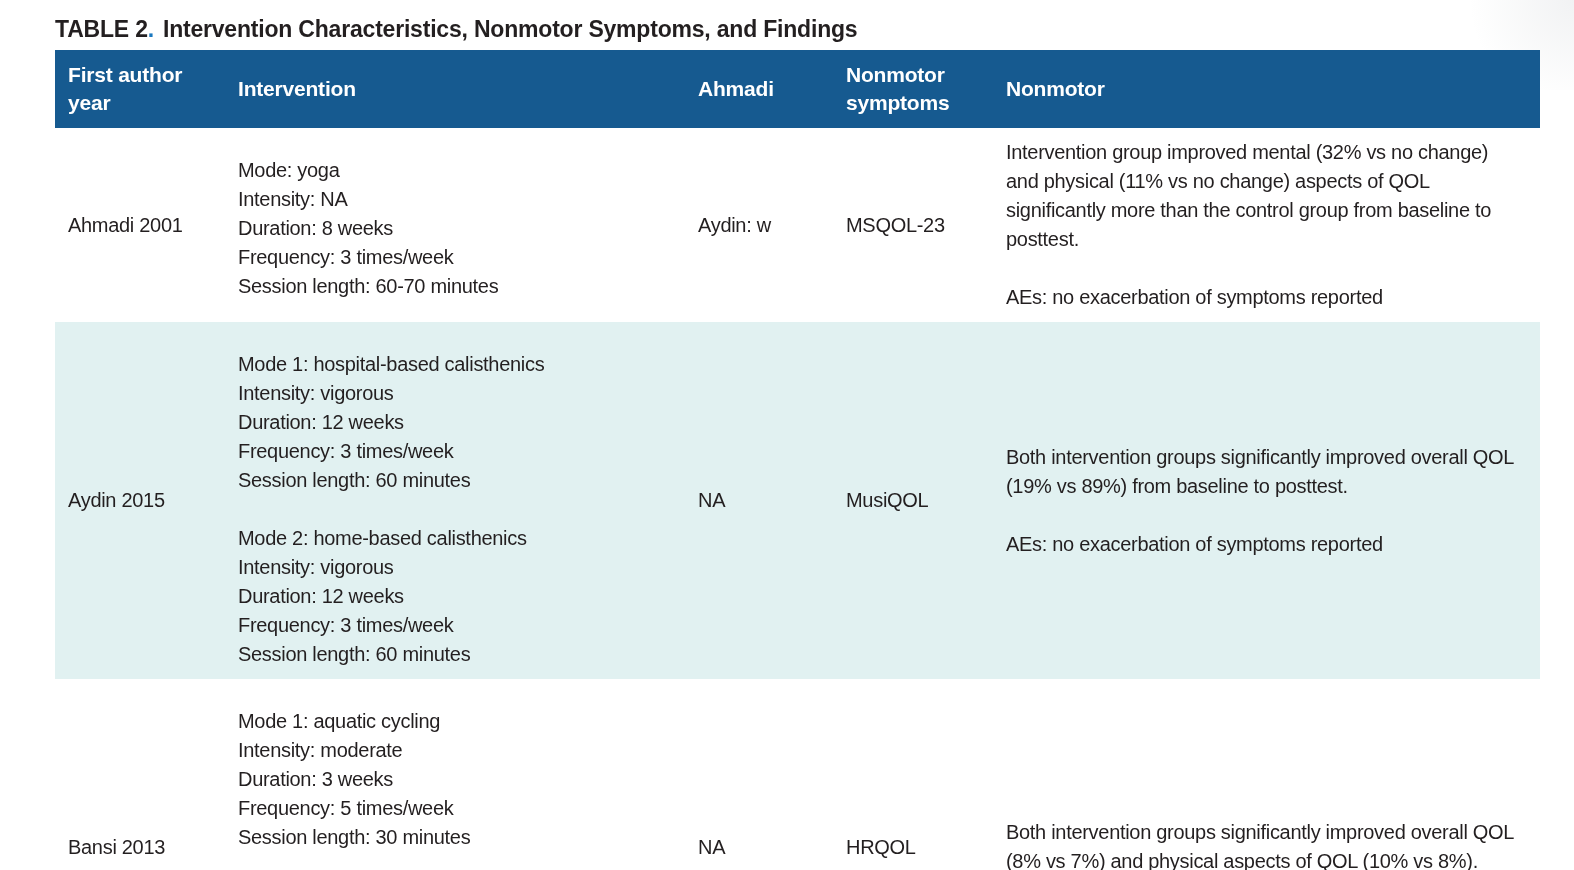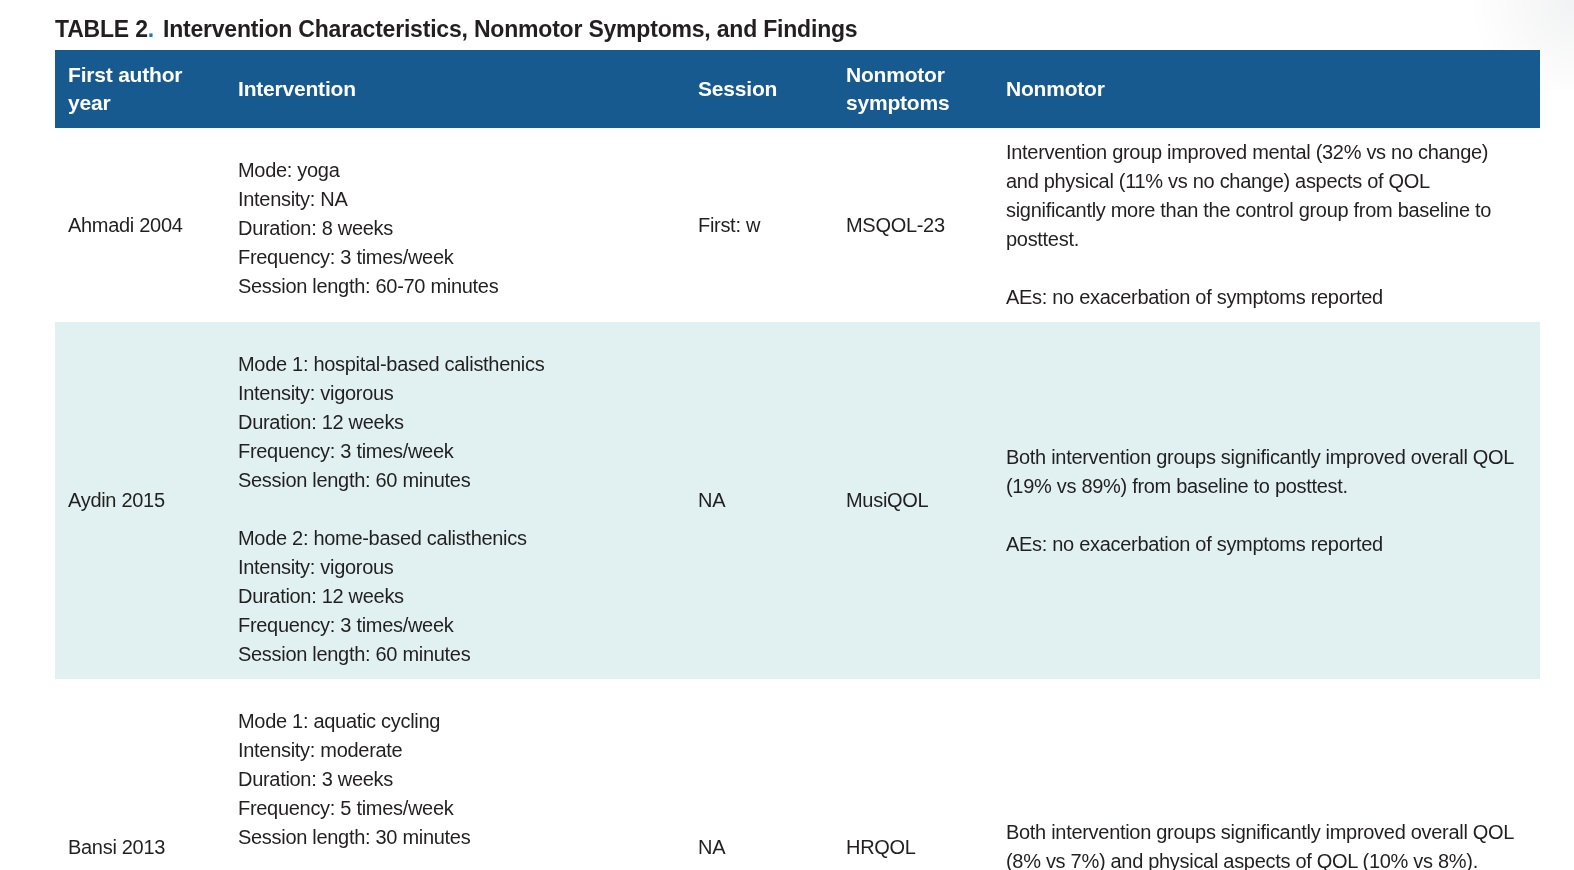--- a/index.html
+++ b/index.html
@@ -105,35 +105,35 @@
       <col class="col-interv">
       <col class="col-control">
       <col class="col-nonmotor">
       <col class="col-findings">
     </colgroup>
     <thead>
       <tr>
         <th>First author
 year</th>
         <th>Intervention</th>
-        <th>Session</th>
+        <th>Ahmadi</th>
         <th>Nonmotor
 symptoms</th>
         <th>Nonmotor</th>
       </tr>
     </thead>
     <tbody>
       <tr class="body-row-1">
-        <td class="cell-author">Ahmadi 2004</td>
+        <td class="cell-author">Ahmadi 2001</td>
         <td class="cell-intervention">Mode: yoga
 Intensity: NA
 Duration: 8 weeks
 Frequency: 3 times/week
 Session length: 60-70 minutes</td>
-        <td class="cell-control">First: w</td>
+        <td class="cell-control">Aydin: w</td>
         <td class="cell-nonmotor">MSQOL-23</td>
         <td class="cell-findings">Intervention group improved mental (32% vs no change) and physical (11% vs no change) aspects of QOL significantly more than the control group from baseline to posttest.
 
 AEs: no exacerbation of symptoms reported</td>
       </tr>
       <tr class="body-row-2 shaded">
         <td class="cell-author">Aydin 2015</td>
         <td class="cell-intervention">Mode 1: hospital-based calisthenics
 Intensity: vigorous
 Duration: 12 weeks

